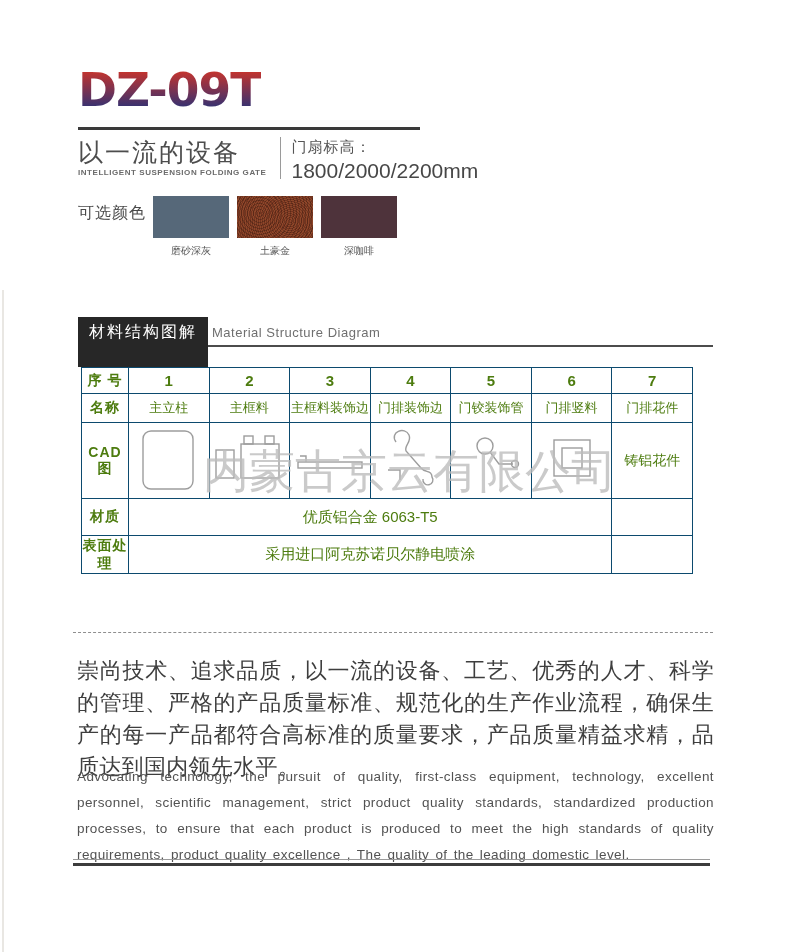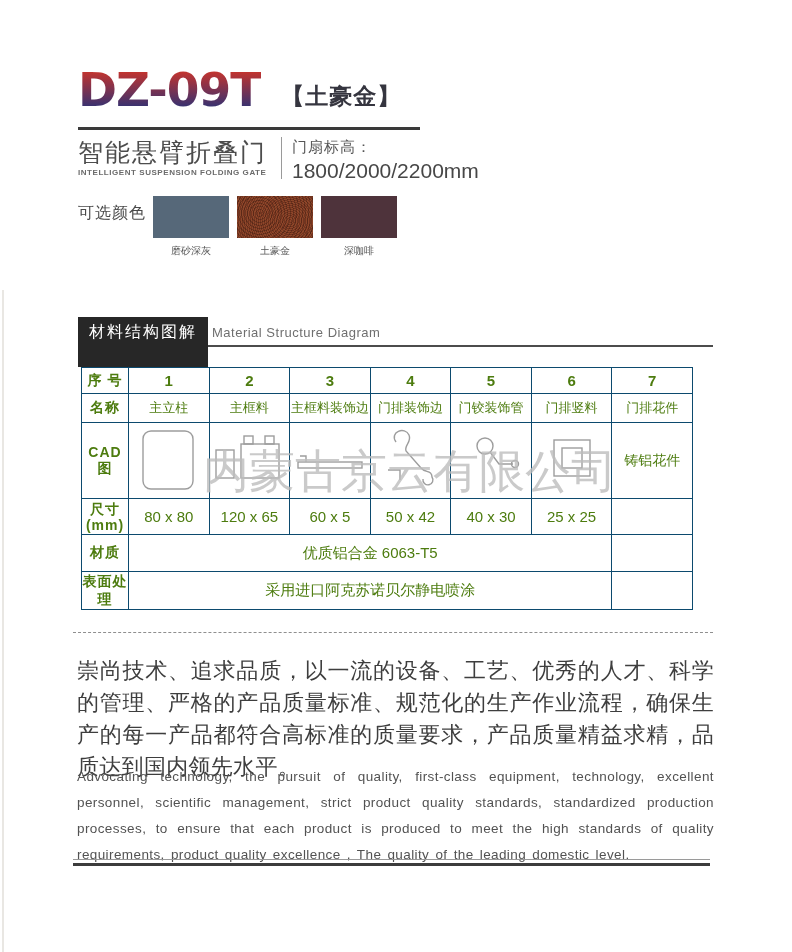--- a/index.html
+++ b/index.html
@@ -73,27 +73,26 @@
                  border-top:1px solid #9a9a9a; border-bottom:3px solid #3c3c3c; }
 </style>
 </head>
 <body>
 
 <div class="page">
   <div class="scan-line"></div>
 
   <div class="title-row">
     <span class="model" style="background-image: linear-gradient(rgb(200, 52, 44) 12%, rgb(44, 49, 118) 88%);">DZ-09T</span>
-    <span class="variant">【土豪金】</span>
   </div>
   <div class="title-underline"></div>
 
   <div class="subheader">
     <div>
-      <div class="prod-cn">智能悬臂折叠门</div>
+      <div class="prod-cn">以一流的设备</div>
       <div class="prod-en">INTELLIGENT SUSPENSION FOLDING GATE</div>
     </div>
     <div class="sub-divider"></div>
     <div class="height-block">
       <div class="height-label">门扇标高：</div>
       <div class="height-value">1800/2000/2200mm</div>
     </div>
   </div>
 
   <div class="colors-label">可选颜色：</div>
@@ -181,35 +180,20 @@
         </svg>
       </td>
       <td>
         <svg class="cad-shape" width="76" height="70" viewBox="0 0 76 70">
           <rect x="20" y="14" width="36" height="36"></rect>
           <rect x="28" y="22" width="20" height="20"></rect>
         </svg>
       </td>
       <td>铸铝花件</td>
     </tr>
-    <tr class="r-dim">
-      <td class="rowlab">
-        <div class="dim-two-line">
-          <span>尺寸</span><br>
-          <span>(mm)</span>
-        </div>
-      </td>
-      <td>80 x 80</td>
-      <td>120 x 65</td>
-      <td>60 x 5</td>
-      <td>50 x 42</td>
-      <td>40 x 30</td>
-      <td>25 x 25</td>
-      <td></td>
-    </tr>
     <tr class="r-mat">
       <td class="rowlab">材质</td>
       <td colspan="6">优质铝合金 6063-T5</td>
       <td></td>
     </tr>
     <tr class="r-sur">
       <td class="rowlab">表面处理</td>
       <td colspan="6">采用进口阿克苏诺贝尔静电喷涂</td>
       <td></td>
     </tr>

